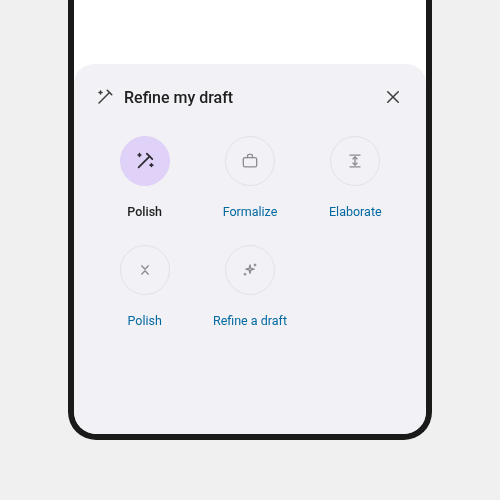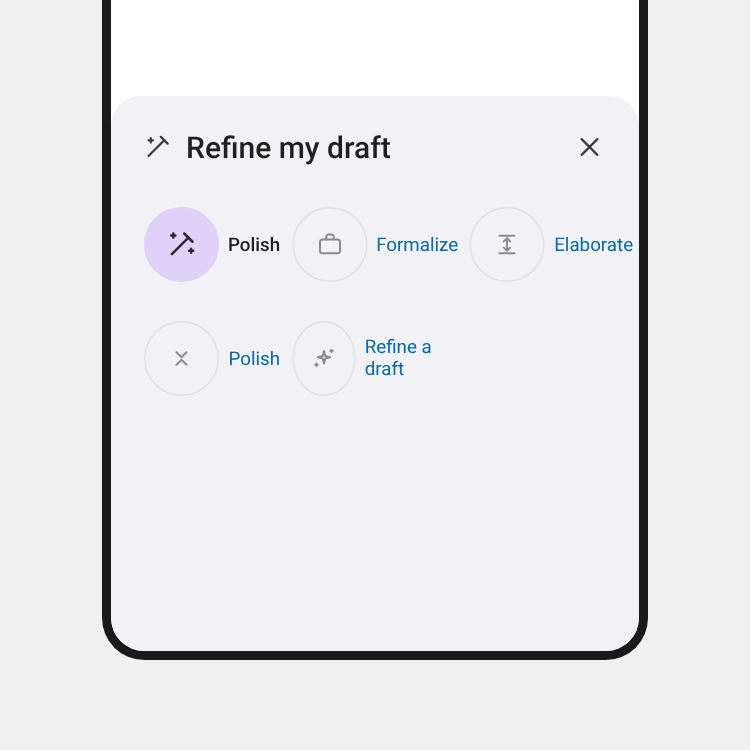--- a/index.html
+++ b/index.html
@@ -33,44 +33,43 @@
     padding: 22px 22px 0 22px;
   }
   .sheet-header {
     display: flex;
     align-items: center;
     gap: 10px;
     margin-bottom: 28px;
   }
   .sheet-title {
     flex: 1;
-    font-size: 20px;
+    font-size: 16px;
     font-weight: 500;
     color: #1f1f1f;
   }
   .close-btn {
     width: 22px; height: 22px;
     display: flex; align-items: center; justify-content: center;
     cursor: pointer;
     color: #3c3c3c;
   }
   .wand-icon { width: 18px; height: 18px; color: #3c3c3c; }
   .grid {
     display: grid;
     grid-template-columns: repeat(3, 1fr);
     row-gap: 26px;
     column-gap: 8px;
   }
   .opt {
     display: flex;
-    flex-direction: row;
+    flex-direction: column;
     align-items: center;
-    gap: 6px;
+    gap: 18px;
     cursor: pointer;
-    justify-content: flex-end;
   }
   .opt-circle {
     width: 50px; height: 50px;
     border-radius: 50%;
     background: #f2f1f5;
     border: 1px solid #e2e1e6;
     display: flex; align-items: center; justify-content: center;
     color: #8b8b90;
   }
   .opt-circle.active {

